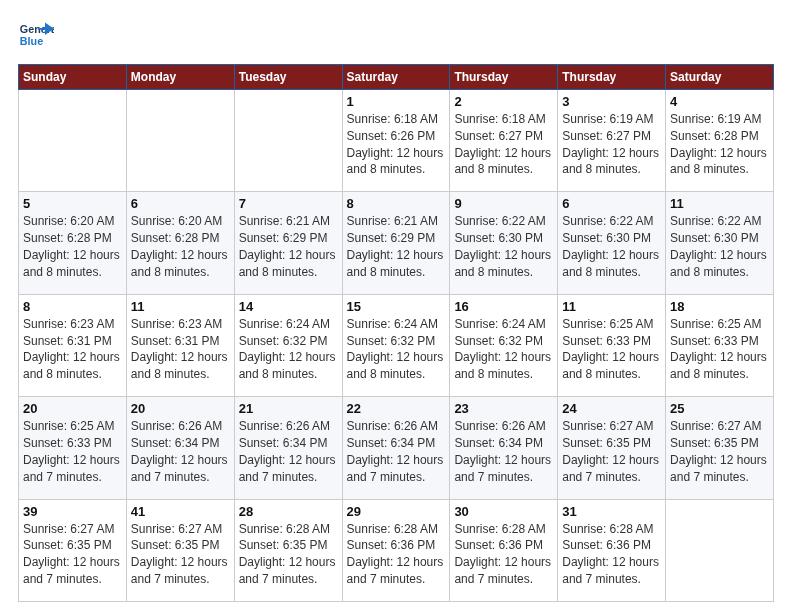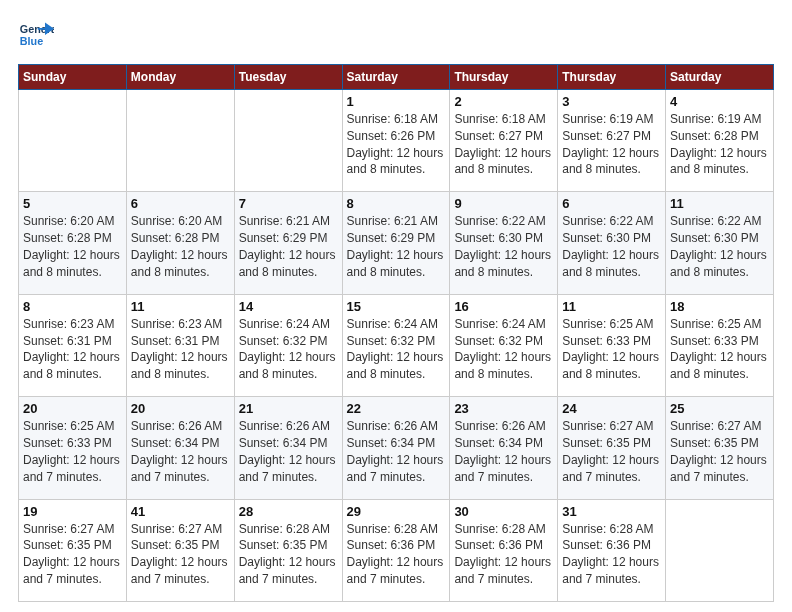--- a/index.html
+++ b/index.html
@@ -303,21 +303,21 @@
           <td>
             <span class="day-num">25</span>
             <div class="day-info" style="white-space: pre-line;">Sunrise: 6:27 AM
 Sunset: 6:35 PM
 Daylight: 12 hours
 and 7 minutes.</div>
           </td>
         </tr>
         <tr>
           <td>
-            <span class="day-num">19</span>
+            <span class="day-num">39</span>
             <div class="day-info" style="white-space: pre-line;">Sunrise: 6:27 AM
 Sunset: 6:35 PM
 Daylight: 12 hours
 and 7 minutes.</div>
           </td>
           <td>
             <span class="day-num">41</span>
             <div class="day-info" style="white-space: pre-line;">Sunrise: 6:27 AM
 Sunset: 6:35 PM
 Daylight: 12 hours

